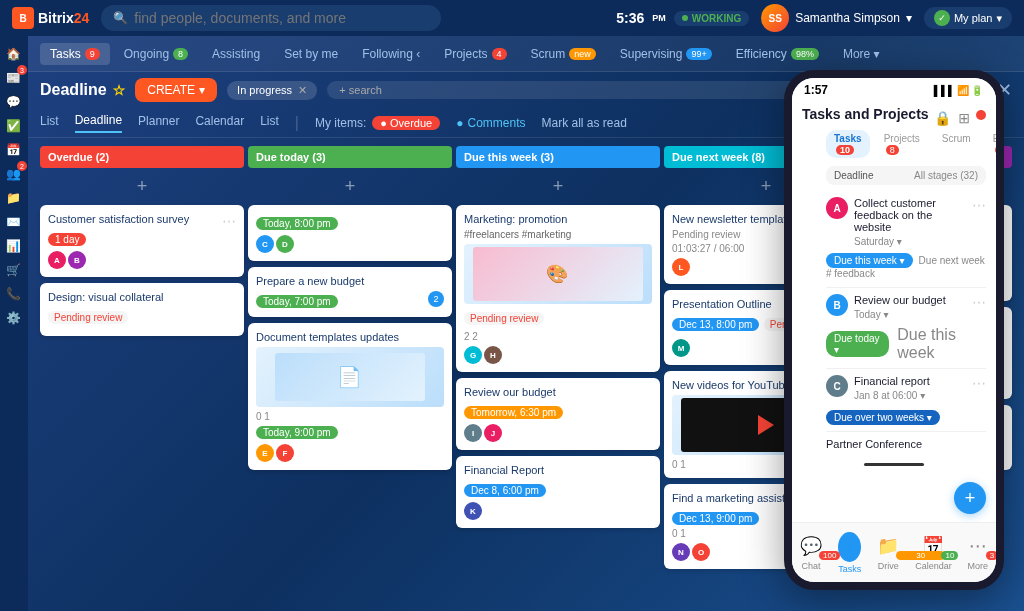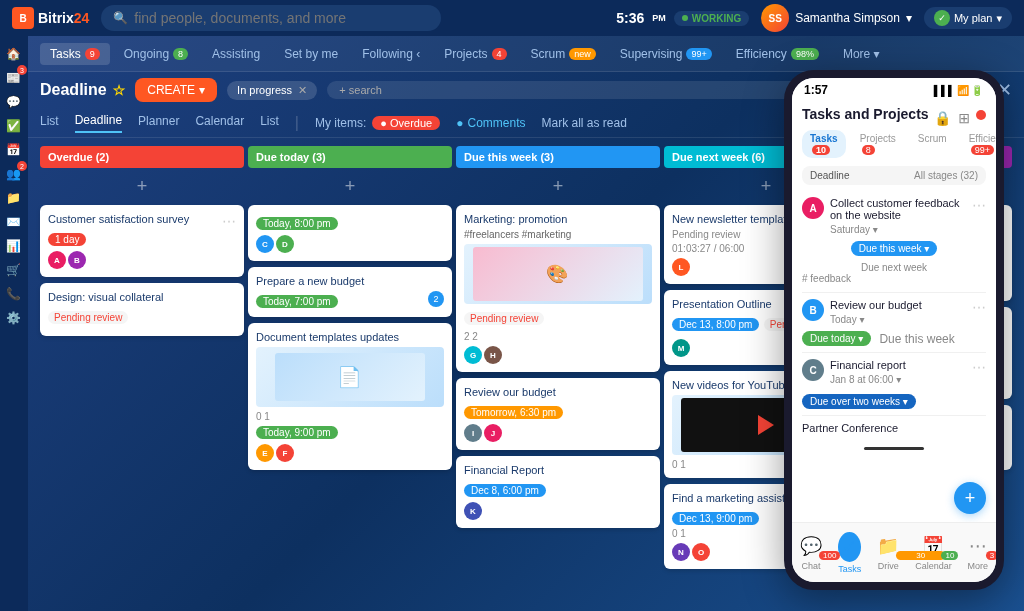--- a/index.html
+++ b/index.html
@@ -285,21 +285,21 @@
         <div class="card-title">Financial Report</div>
         <div class="card-time blue">Dec 8, 6:00 pm</div>
         <div class="card-avatars">
           <div class="mini-avatar" style="background:#3f51b5">K</div>
         </div>
       </div>
     </div>
 
     <div class="kanban-col">
       <div class="col-header next-week">
-        <span>Due next week (6)</span>
+        <span>Due next week (8)</span>
       </div>
       <div class="col-add">+</div>
       <div class="card">
         <div class="card-title">New newsletter template design</div>
         <div style="font-size:10px;color:#888;margin-bottom:3px;">Pending review</div>
         <div style="font-size:10px;color:#888;">01:03:27 / 06:00</div>
         <div class="card-avatars">
           <div class="mini-avatar" style="background:#ff5722">L</div>
         </div>
       </div>
@@ -373,21 +373,21 @@
     </div>
   </div>
   <div style="display:flex;align-items:center;justify-content:space-between;padding:4px 10px 0;">
     <div class="phone-section-title">Tasks and Projects</div>
     <div style="display:flex;gap:6px;">
       <span style="font-size:14px;color:#888;">🔒</span>
       <span style="font-size:14px;color:#888;">⊞</span>
       <span style="width:10px;height:10px;border-radius:50%;background:#f44336;display:inline-block;"></span>
     </div>
   </div>
-  <div style="padding:0 10px;">
+  <div style="padding:0 10px;margin-left:24px;">
     <div class="phone-tabs">
       <div class="phone-tab active">Tasks <span class="phone-tab-badge">10</span></div>
       <div class="phone-tab inactive">Projects <span class="phone-tab-badge">8</span></div>
       <div class="phone-tab inactive">Scrum</div>
       <div class="phone-tab inactive">Efficiency <span class="phone-tab-badge">99+</span></div>
     </div>
     <div class="phone-filter">
       <span>Deadline</span>
       <span style="color:#888;font-size:10px;">All stages (32)</span>
     </div>
@@ -396,41 +396,41 @@
       <div style="display:flex;align-items:flex-start;justify-content:space-between;">
         <div style="display:flex;gap:6px;align-items:flex-start;">
           <div class="mini-avatar" style="background:#e91e63;width:22px;height:22px;font-size:10px;flex-shrink:0;">A</div>
           <div>
             <div class="phone-card-title">Collect customer feedback on the website</div>
             <div class="phone-card-meta">Saturday ▾</div>
           </div>
         </div>
         <span class="phone-menu-dots">⋯</span>
       </div>
-      <div style="display:flex;align-items:center;gap:6px;margin-top:3px;flex-direction:column;">
+      <div style="display:flex;align-items:center;gap:6px;margin-top:3px;">
         <span class="phone-due-badge blue">Due this week ▾</span>
         <span style="font-size:10px;color:#888;">Due next week</span>
       </div>
       <div class="phone-tags"># feedback</div>
     </div>
 
     <div class="phone-card">
       <div style="display:flex;align-items:flex-start;justify-content:space-between;">
         <div style="display:flex;gap:6px;align-items:flex-start;">
           <div class="mini-avatar" style="background:#2196f3;width:22px;height:22px;font-size:10px;flex-shrink:0;">B</div>
           <div>
             <div class="phone-card-title">Review our budget</div>
             <div class="phone-card-meta">Today ▾</div>
           </div>
         </div>
         <span class="phone-menu-dots">⋯</span>
       </div>
       <div style="display:flex;align-items:center;gap:8px;margin-top:3px;">
         <span class="phone-due-badge green">Due today ▾</span>
-        <span style="font-size:12px;color:#888;">Due this week</span>
+        <span style="font-size:16px;color:#888;">Due this week</span>
       </div>
     </div>
 
     <div class="phone-card">
       <div style="display:flex;align-items:flex-start;justify-content:space-between;">
         <div style="display:flex;gap:6px;align-items:flex-start;">
           <div class="mini-avatar" style="background:#607d8b;width:22px;height:22px;font-size:10px;flex-shrink:0;">C</div>
           <div>
             <div class="phone-card-title">Financial report</div>
             <div class="phone-card-meta">Jan 8 at 06:00 ▾</div>

